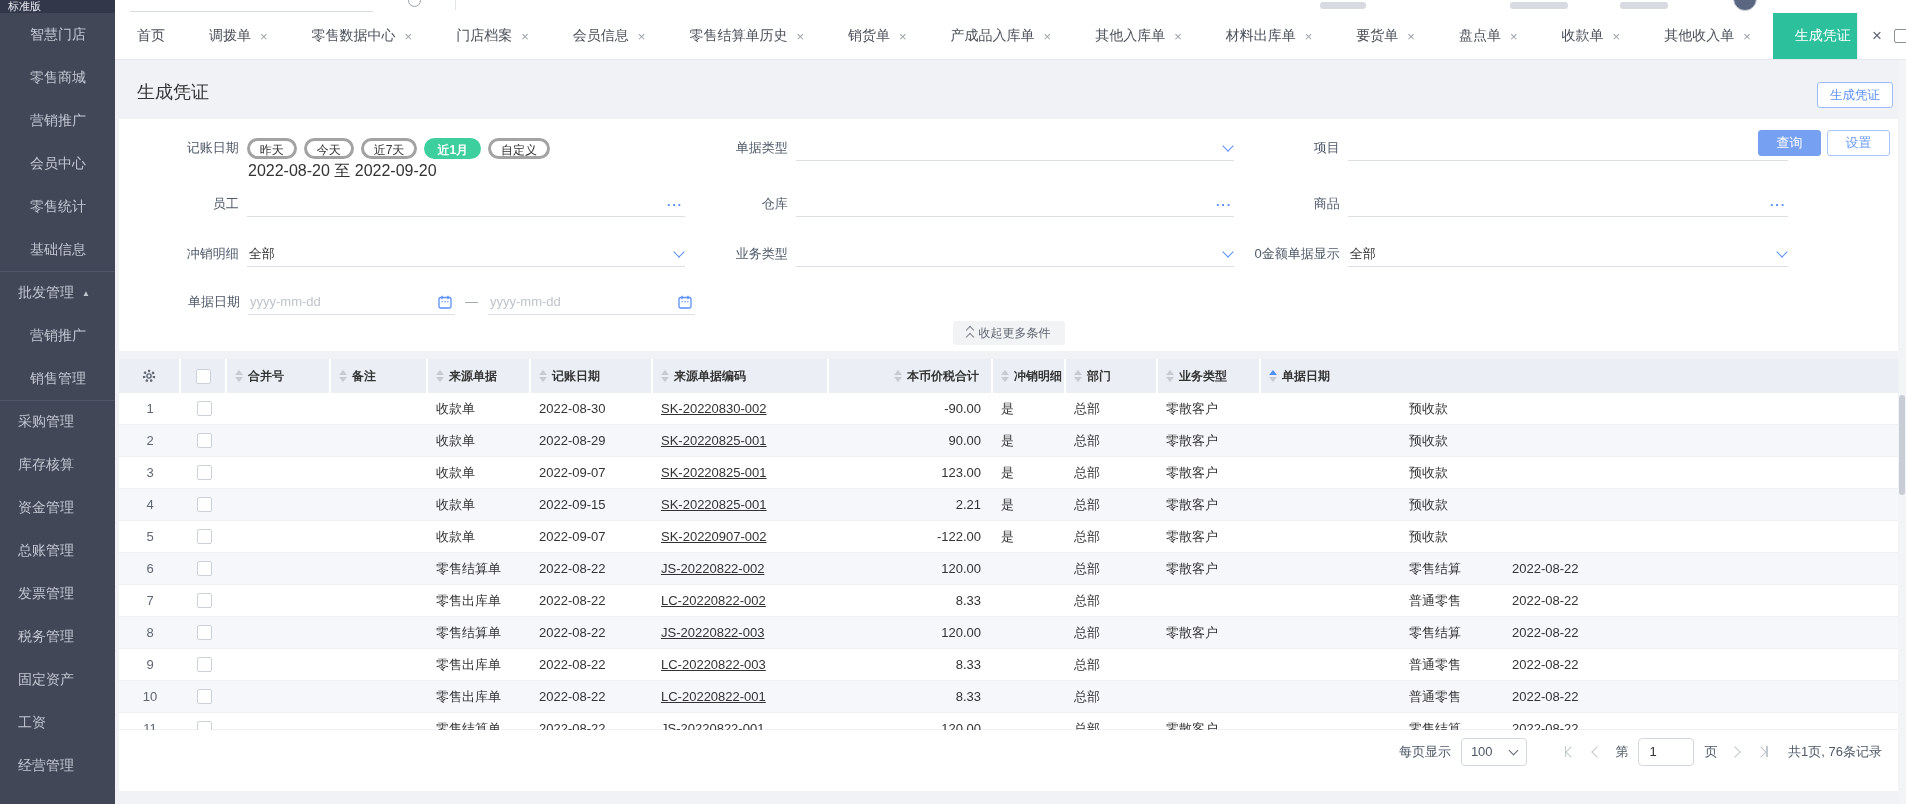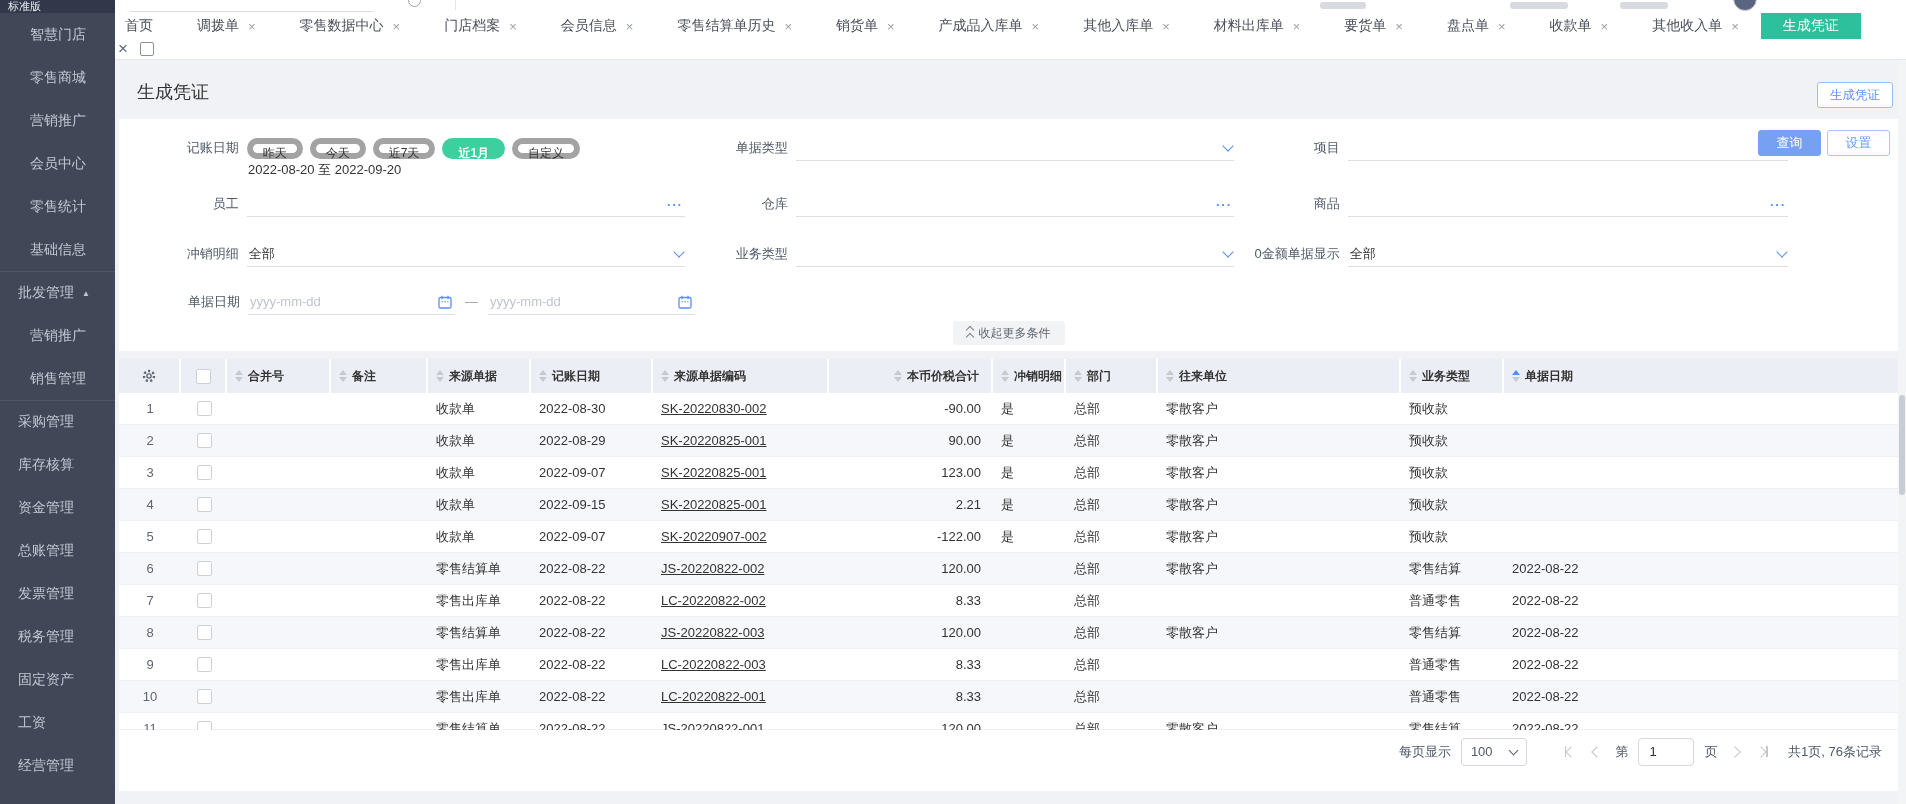--- a/index.html
+++ b/index.html
@@ -17,21 +17,21 @@
 
   
   .topbar { position:absolute; left:115px; top:0; right:0; height:13px; background:#fff; z-index:4; }
   .topbar .search-underline { position:absolute; left:15px; bottom:1px; width:243px; height:1px; background:#d8dbe0; }
   .topbar .t-circle { position:absolute; left:293px; top:-6px; width:13px; height:13px; border-radius:50%; border:1.5px solid #9aa0ab; }
   .topbar .t-divider { position:absolute; left:340px; top:-4px; width:1px; height:14px; background:#e2e5ea; }
   .topbar .t-blob { position:absolute; top:2px; height:7px; border-radius:3px; background:#d7dae0; }
   .topbar .avatar { position:absolute; left:1618px; top:-13px; width:24px; height:24px; border-radius:50%; background:#5a6580; border:1px solid #cfd4dd; }
 
   
-  .tabbar { position:absolute; left:103px; top:13px; right:0; height:47px; background:#fff; border-bottom:1px solid #e6e8ee; display:flex; align-items:stretch; z-index:3;flex-direction:column; }
+  .tabbar { position:absolute; left:115px; top:13px; right:0; height:47px; background:#fff; border-bottom:1px solid #e6e8ee; display:flex; align-items:stretch; z-index:3; }
   .tabs { display:flex; flex:1; overflow:hidden; }
   .tab { display:flex; align-items:center; padding:0 22px; font-size:14px; color:#4a4f59; cursor:pointer; white-space:nowrap; }
   .tab-close { margin-left:9px; font-size:13px; color:#9aa0a8; cursor:pointer; }
   .tab-close:empty { display:none; margin:0; }
   .tab.active { background:#2cc09c; color:#fff; }
   .tab-ctrls { display:flex; align-items:center; border-left:1px solid #eceef2; padding:0 6px 0 14px; gap:12px; }
   .tabs-close-all { font-size:17px; color:#5f6672; cursor:pointer; }
   .tab-list-icon { width:14px; height:14px; border:1.5px solid #8a909b; border-radius:2px; margin-right:-8px; }
 
   
@@ -46,23 +46,23 @@
   .f-label { width:121px; text-align:right; font-size:13px; color:#4e5969; line-height:26px; white-space:nowrap; }
   .f-label.l2 { width:104px; }
   .f-label.l3 { width:107px; }
   .f-ctl { width:443px; margin-left:8px; height:26px; position:relative; border-bottom:1px solid #dcdfe6; }
   .f-ctl.no-line { border-bottom:none; }
   .f-ctl .f-value { line-height:26px; font-size:13px; color:#333; padding-left:2px; }
   .trigger { position:absolute; right:2px; top:0; height:26px; display:flex; align-items:center; cursor:pointer; }
   .ellipsis-icon { color:#5b8ff9; font-weight:bold; font-size:13px; letter-spacing:1px; }
   .chev-down { width:8px; height:8px; border-right:1.6px solid #5b8ff9; border-bottom:1.6px solid #5b8ff9; transform:rotate(45deg); margin-top:-4px; }
   .pills { display:flex; gap:7px; align-items:center; height:26px; }
-  .pill { height:21px; line-height:19px; padding:0 10px; border:6px solid #a3a3a3; border-radius:11px; font-size:12px; color:#333; cursor:pointer; background:#fff; white-space:nowrap;text-align:center; }
+  .pill { height:21px; line-height:19px; padding:0 10px; border:3px solid #a3a3a3; border-radius:11px; font-size:12px; color:#333; cursor:pointer; background:#fff; white-space:nowrap;text-align:center; }
   .pill.active { background:#3ecf9e; border-color:#3ecf9e; color:#fff; font-weight:bold; }
-  .date-range { position:absolute; left:129px; top:42px; font-size:13px; color:#333; }
+  .date-range { position:absolute; left:129px; top:42px; font-size:16px; color:#333; }
   .dates { display:flex; align-items:center; margin-left:8px; }
   .u-input { width:207px; height:26px; border:none; border-bottom:1px solid #dcdfe6; outline:none; font-size:13px; color:#333; padding:0 22px 0 2px; font-family:inherit; background:transparent; }
   .u-input::placeholder { color:#bfc4cc; }
   .date-wrap { position:relative; }
   .date-wrap .cal { position:absolute; right:3px; top:6px; cursor:pointer; }
   .range-dash { margin:0 10px; color:#9aa0a8; line-height:26px; }
   .f-buttons { position:absolute; right:8px; top:11px; display:flex; gap:6px; z-index:2; }
   .btn-query { width:63px; height:26px; background:#76a1f2; border:1px solid #76a1f2; border-radius:3px; color:#fff; font-size:13px; cursor:pointer; }
   .btn-settings { width:63px; height:26px; background:#fff; border:1px solid #a9c6f8; border-radius:3px; color:#6b9cf5; font-size:13px; cursor:pointer; }
   .collapse-btn { position:absolute; bottom:6px; left:50%; transform:translateX(-50%); height:24px; padding:0 14px; background:#f2f3f5; border:none; border-radius:3px; color:#5f6672; font-size:12px; display:flex; align-items:center; gap:6px; cursor:pointer; }
@@ -453,27 +453,20 @@
             <i class="tri-down"></i>
           </span>
           <span>冲销明细</span>
         </div>
       <div class="th c-dept">
           <span class="sort">
             <i class="tri-up"></i>
             <i class="tri-down"></i>
           </span>
           <span>部门</span>
-        </div>
-      <div class="th c-partner">
-          <span class="sort">
-            <i class="tri-up"></i>
-            <i class="tri-down"></i>
-          </span>
-          <span>往来单位</span>
         </div>
       <div class="th c-biztype">
           <span class="sort">
             <i class="tri-up"></i>
             <i class="tri-down"></i>
           </span>
           <span>业务类型</span>
         </div>
       <div class="th c-docdate sorted-asc">
           <span class="sort">

